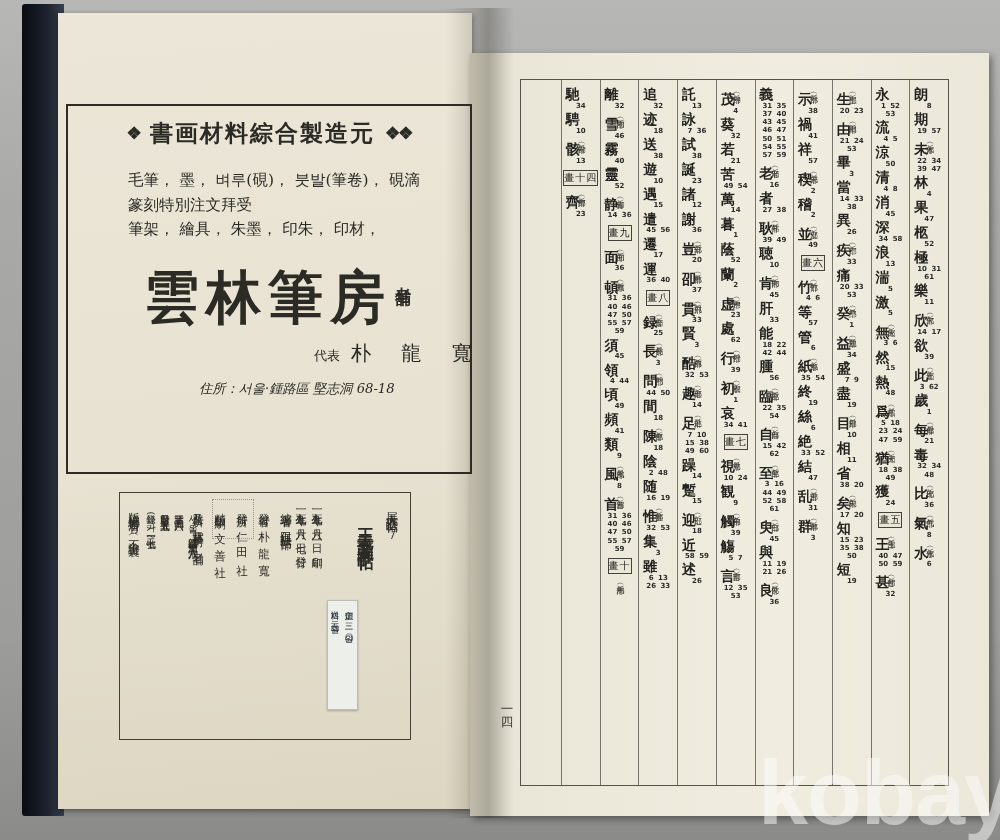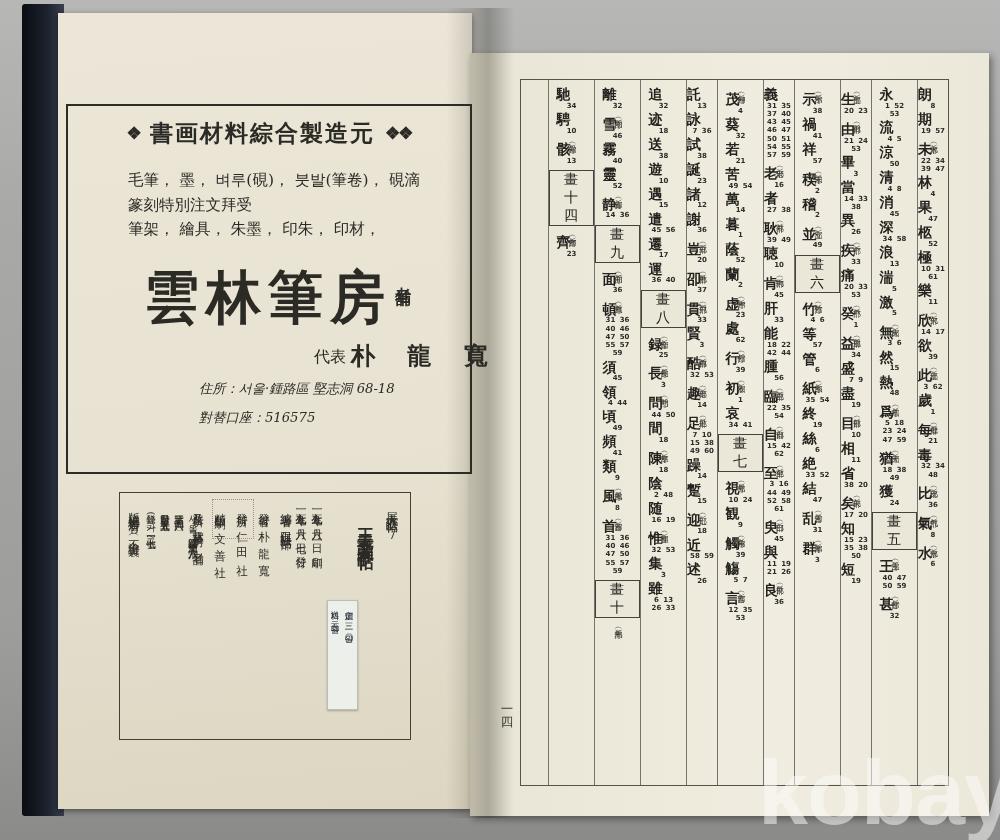--- a/index.html
+++ b/index.html
@@ -20,22 +20,22 @@
   
   #ad-box{position:absolute;left:66px;top:104px;width:402px;height:366px;border:2.5px solid #2d2b24;z-index:6;}
   #ad-heading{position:absolute;left:0;top:12px;width:100%;text-align:center;
     font-size:23px;font-weight:bold;letter-spacing:2px;white-space:nowrap;}
   .orn{font-size:17px;vertical-align:2px;letter-spacing:-2px;}
   #ad-lines{position:absolute;left:60px;top:62px;font-size:15.5px;line-height:24.5px;white-space:nowrap;}
   #shop-logo{position:absolute;left:76px;top:155px;font-size:55px;font-weight:900;letter-spacing:7px;
     white-space:nowrap;transform:scaleY(1.04);}
   #logo-suffix{position:absolute;left:324px;top:168px;font-size:16px;writing-mode:vertical-rl;
     text-orientation:upright;letter-spacing:3px;font-weight:bold;}
-  #rep-label{position:absolute;left:246px;top:241px;font-size:16px;}
-  #rep-name{position:absolute;left:283px;top:234px;font-size:24px;font-weight:bold;letter-spacing:12px;white-space:nowrap;}
+  #rep-label{position:absolute;left:246px;top:241px;font-size:13px;}
+  #rep-name{position:absolute;left:283px;top:234px;font-size:20px;font-weight:normal;letter-spacing:12px;white-space:nowrap;}
   #ad-contact{position:absolute;left:131px;top:268px;font-size:13.2px;line-height:29px;white-space:nowrap;font-style:italic;}
   
   #colophon-box{position:absolute;left:119px;top:492px;width:290px;height:246px;border:1.5px solid #433f33;z-index:6;}
   .vcol{position:absolute;writing-mode:vertical-rl;text-orientation:mixed;white-space:nowrap;z-index:7;}
   .upright{text-orientation:upright;}
   #colophon-copyright{left:126px;top:503px;font-size:11.5px;letter-spacing:2px;}
   #colophon-series{left:383px;top:502px;font-size:12.5px;letter-spacing:2px;}
   #colophon-title{left:354px;top:515px;font-size:16.5px;font-weight:bold;letter-spacing:5px;}
   #date-print{left:308px;top:503px;font-size:11px;letter-spacing:1px;}
   #date-issue{left:292px;top:503px;font-size:11px;letter-spacing:1px;}
@@ -50,21 +50,21 @@
   #index-table{position:absolute;left:520px;top:79px;width:429px;height:707px;z-index:6;
     border:1.5px solid #55534a;display:flex;overflow:hidden;box-sizing:border-box;}
   .idx-spacer{width:40px;border-right:1px solid #75746a;}
   .idx-col{flex:1;display:flex;flex-direction:column;align-items:center;padding-top:7px;box-sizing:border-box;}
   .idx-col + .idx-col{border-left:1px solid #75746a;}
   .big{font-size:14px;line-height:1.05;font-weight:600;color:#23221e;}
   .nums{font-size:7px;font-weight:bold;line-height:1.18;width:30px;text-align:center;
     word-spacing:2px;color:#2b2b28;margin-bottom:2px;font-family:"DejaVu Sans","Liberation Sans",sans-serif;}
   .radical{writing-mode:vertical-rl;text-orientation:mixed;font-size:8px;line-height:1;
     letter-spacing:0;margin:2px 0 3px;color:#33322c;}
-  .stroke-box{border:1px solid #44423a;font-size:14px;padding:0 14px;margin:3px 0 4px;
+  .stroke-box{border:1px solid #44423a;font-size:10px;padding:0 0;margin:3px 0 4px;
     letter-spacing:1px;background:#eae6d8;color:#23221e;}
   #page-number{left:498px;top:702px;font-size:12.5px;letter-spacing:5px;color:#3c3b35;z-index:6;}
   
   #watermark{position:absolute;left:758px;top:742px;z-index:40;font-family:"Liberation Sans","DejaVu Sans",sans-serif;
     font-size:90px;font-weight:700;letter-spacing:-1px;color:rgba(252,252,249,.52);}
 </style>
 </head>
 <body>
 
 <div id="photo">
@@ -81,21 +81,20 @@
       <div>毛筆， 墨， 벼루(硯)， 붓발(筆卷)， 硯滴</div>
       <div>篆刻特別注文拜受</div>
       <div>筆架， 繪具， 朱墨， 印朱， 印材，</div>
     </div>
     <div id="shop-logo">雲林筆房</div>
     <div id="logo-suffix">老舖</div>
     <div id="rep-label">代表</div>
     <div id="rep-name">朴 龍 寬</div>
     <div id="ad-contact">
       <div>住所：서울·鍾路區 堅志洞 68-18</div>
-      <div>對替口座：516575</div>
     </div>
   </div>
 
   <div id="colophon-box"></div>
   <div id="stamp"></div>
   <div class="vcol" id="colophon-copyright"><span>版權編者所有</span><span style="display:inline-block;inline-size:14px;"></span><span>（不許復製）</span></div>
   <div class="vcol upright" id="colophon-series">展大古法帖　7</div>
   <div class="vcol upright" id="colophon-title">王羲之蘭亭帖</div>
   <div class="vcol upright" id="date-print">一九七五年　六月　一日　印刷</div>
   <div class="vcol upright" id="date-issue">一九七五年　六月　七日　發行</div>

